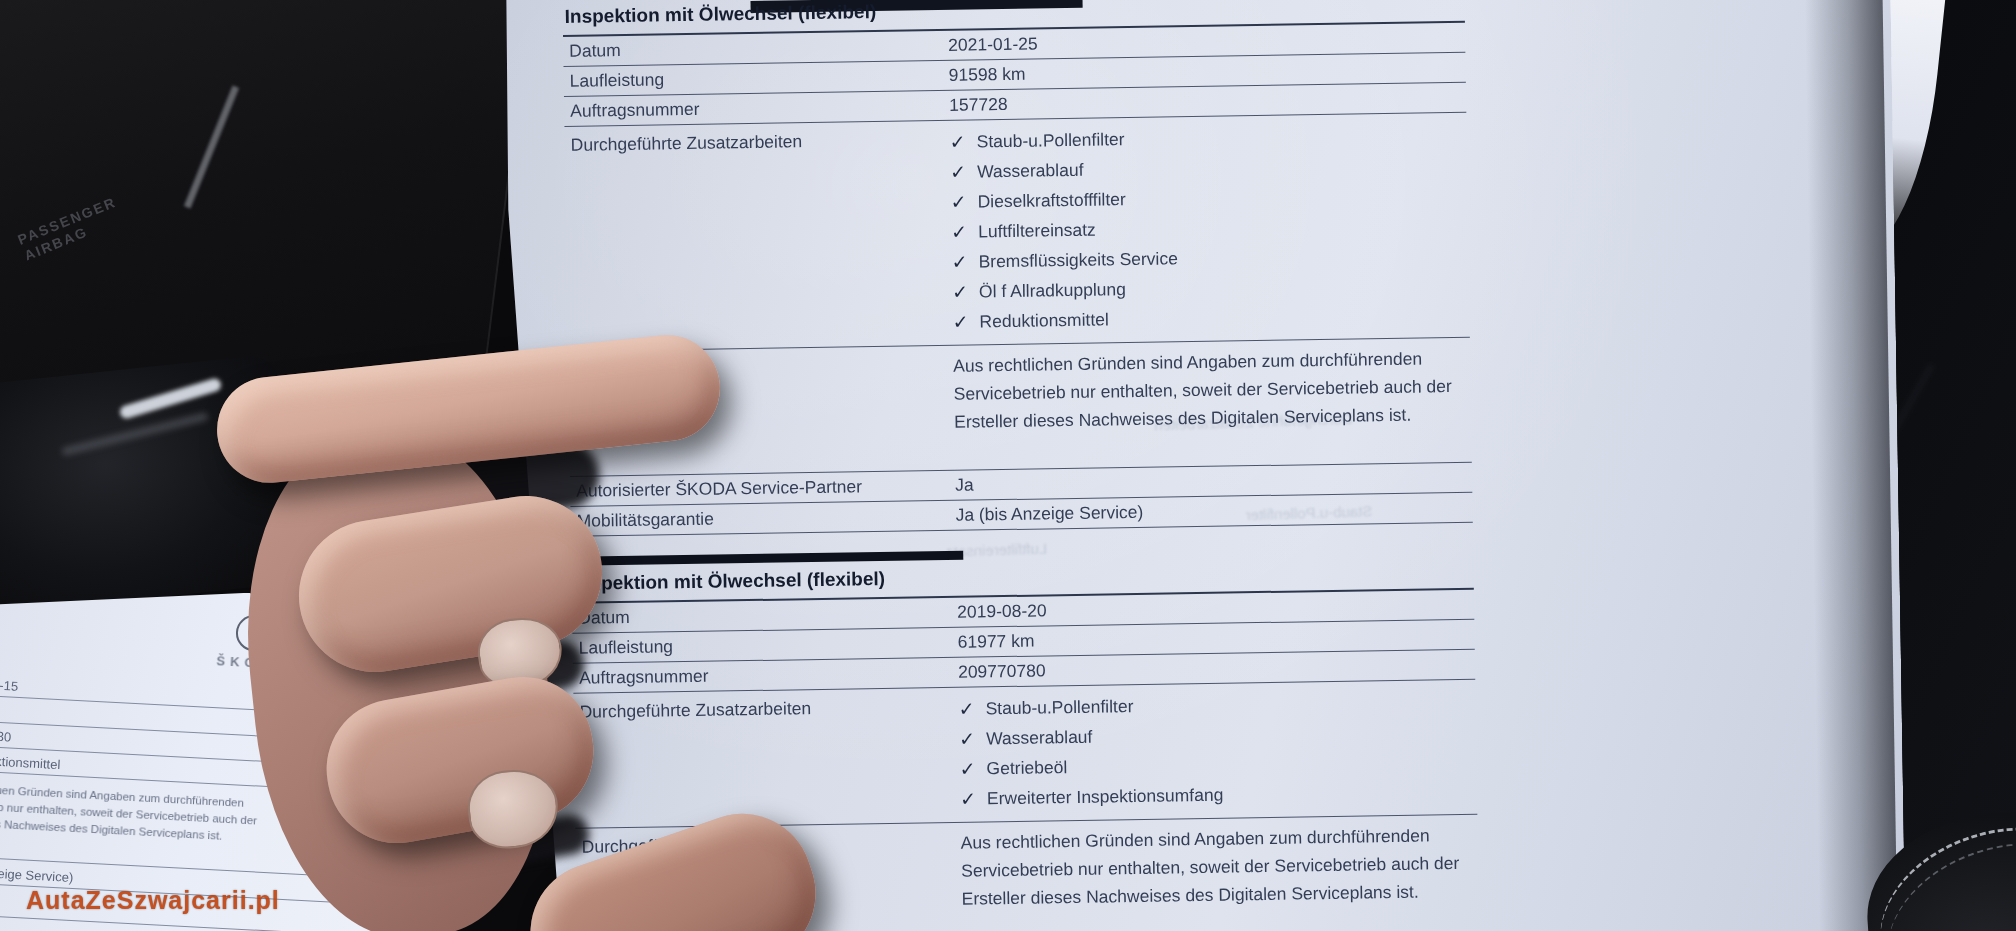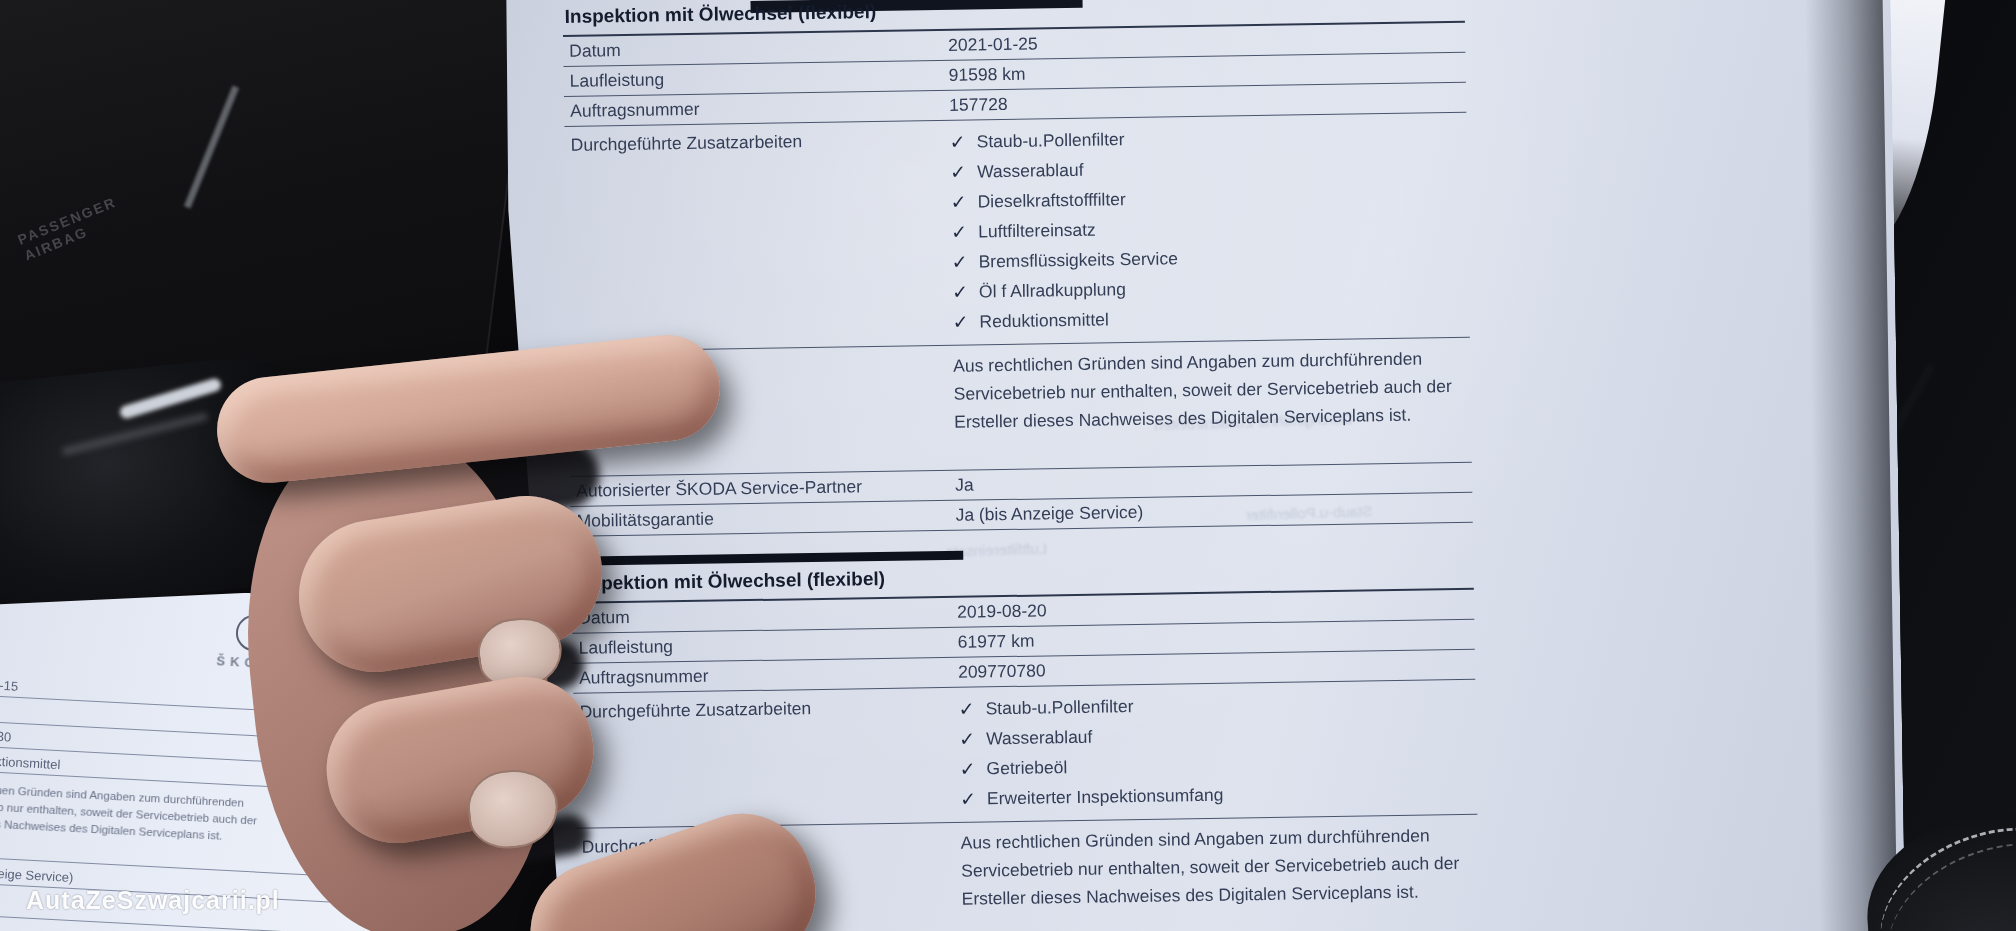--- a/index.html
+++ b/index.html
@@ -111,21 +111,21 @@
     background:radial-gradient(ellipse at 40% 35%,#e6d2c9 0%,#cdb5ab 60%,#b49388 100%);}
   .nail-1{left:478px;top:618px;width:80px;height:66px;transform:rotate(-8deg);}
   .nail-2{left:468px;top:770px;width:86px;height:74px;transform:rotate(-6deg);}
   .crease{position:absolute;background:#131318;filter:blur(5px);z-index:3;opacity:.9;}
   .crease-a{left:370px;top:452px;width:230px;height:66px;transform:rotate(-7deg);border-radius:40px;}
   .crease-b{left:395px;top:652px;width:190px;height:48px;transform:rotate(-9deg);border-radius:30px;}
   .crease-c{left:420px;top:826px;width:170px;height:40px;transform:rotate(-10deg);border-radius:30px;}
 
   
   .watermark{position:absolute;left:26px;top:886px;z-index:7;font-size:25px;font-weight:bold;
-    color:#ffffff;opacity:.9;letter-spacing:1px;text-shadow:0 0 2px rgba(80,84,92,.7);}
+    color:#c2410c;opacity:.9;letter-spacing:1px;text-shadow:0 0 2px rgba(80,84,92,.7);}
 </style>
 </head>
 <body>
 
 <div class="scene">
 
   <div class="right-panel"></div>
   <div class="panel-streak streak-a"></div>
   <div class="panel-streak streak-b"></div>
   <div class="console"></div>

